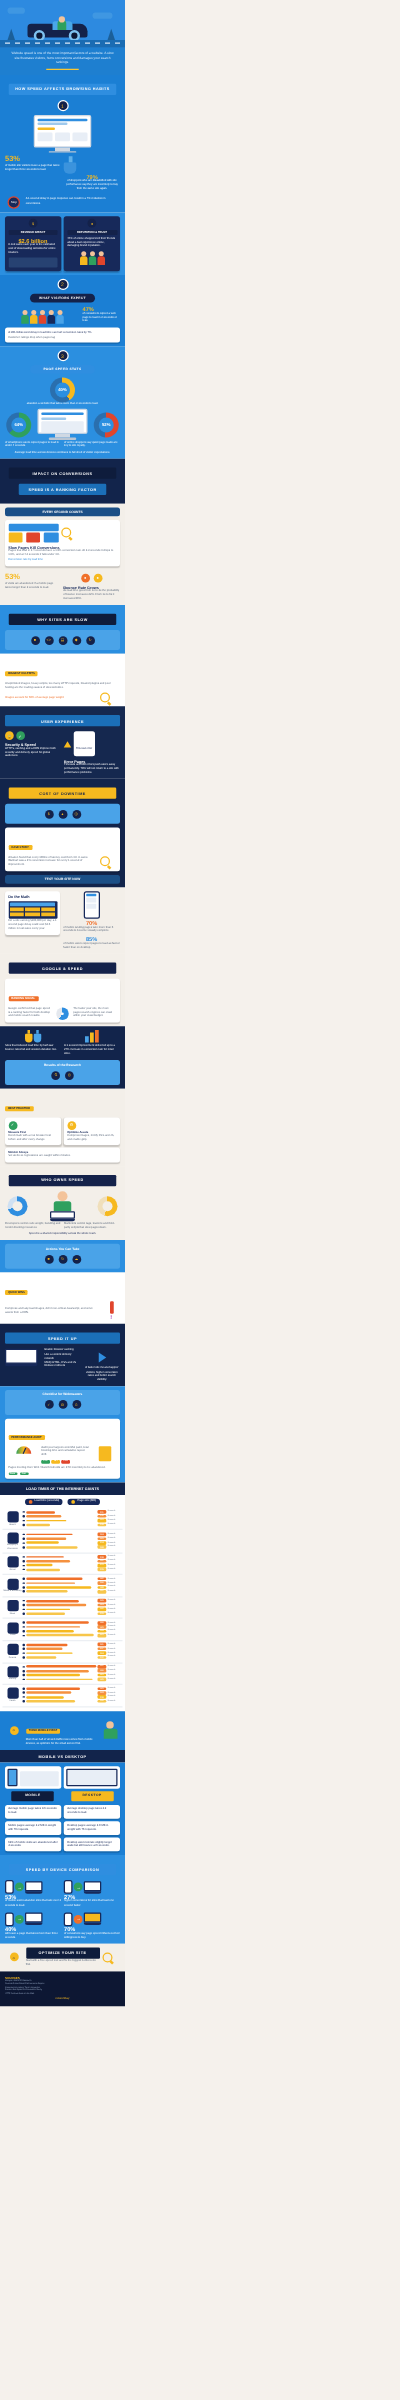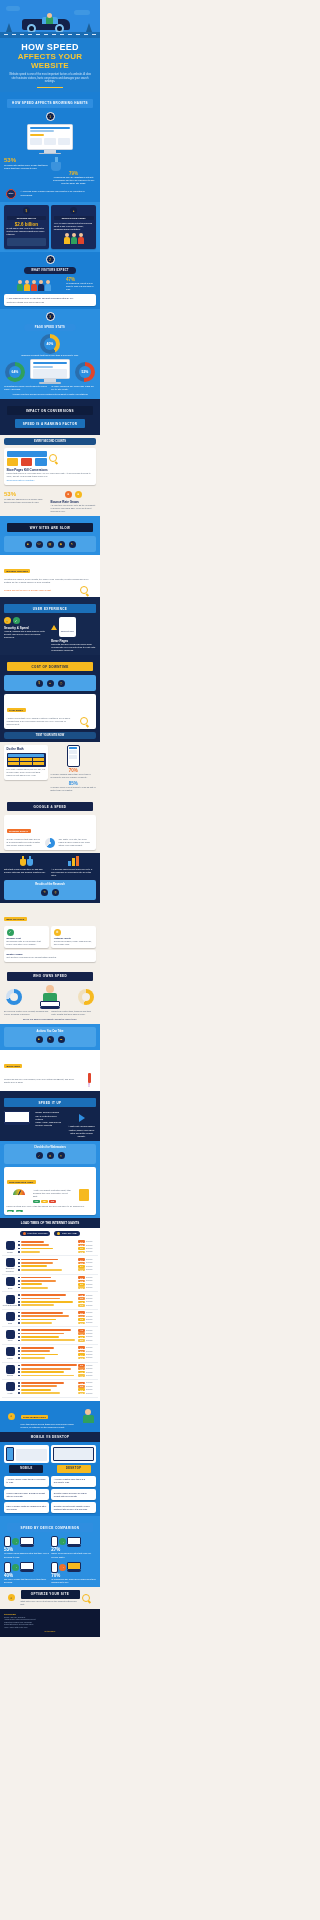--- a/index.html
+++ b/index.html
@@ -175,24 +175,20 @@
       <div class="pine p2"></div>
       <div class="truck">
         <div class="cab"></div>
           <div class="win"></div>
           <div class="drv"></div>
         <div class="w1"></div>
           <div class="w2"></div>
       </div>
       <div class="road"></div>
     </div>
-    <div class="hero-title">
-      <div class="l1">How Speed</div>
-      <div class="l2">Affects Your Website</div>
-    </div>
     <div class="hero-sub">Website speed is one of the most important factors of a website. A slow site frustrates visitors, hurts conversions and damages your search rankings.</div>
     <div class="hero-rule"></div>
   </div>
 
   <div class="sec blue">
     <div class="band lite">How Speed Affects Browsing Habits</div>
     <div class="badge-circ">1</div>
 
     <div class="monitor" style="margin-top:3px">
       <div class="scr">

